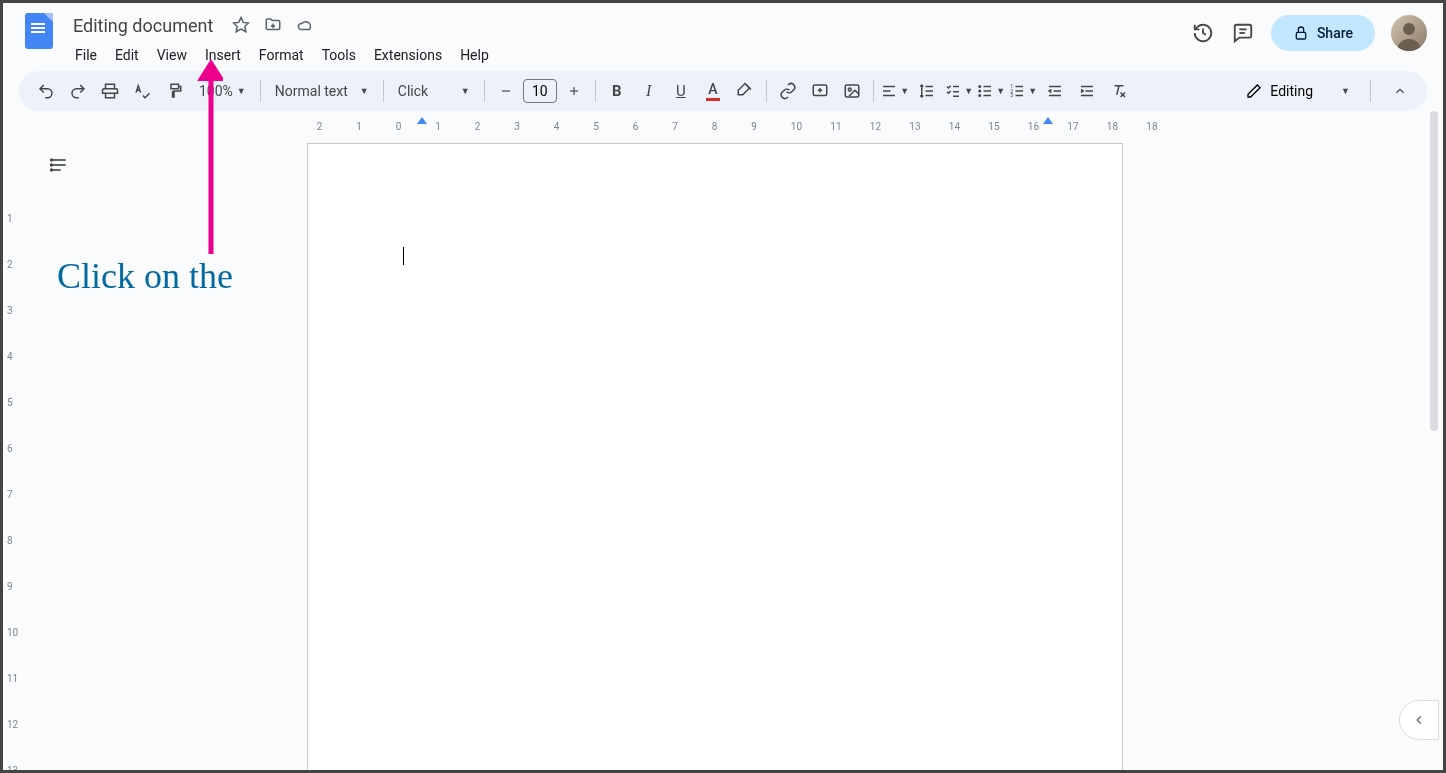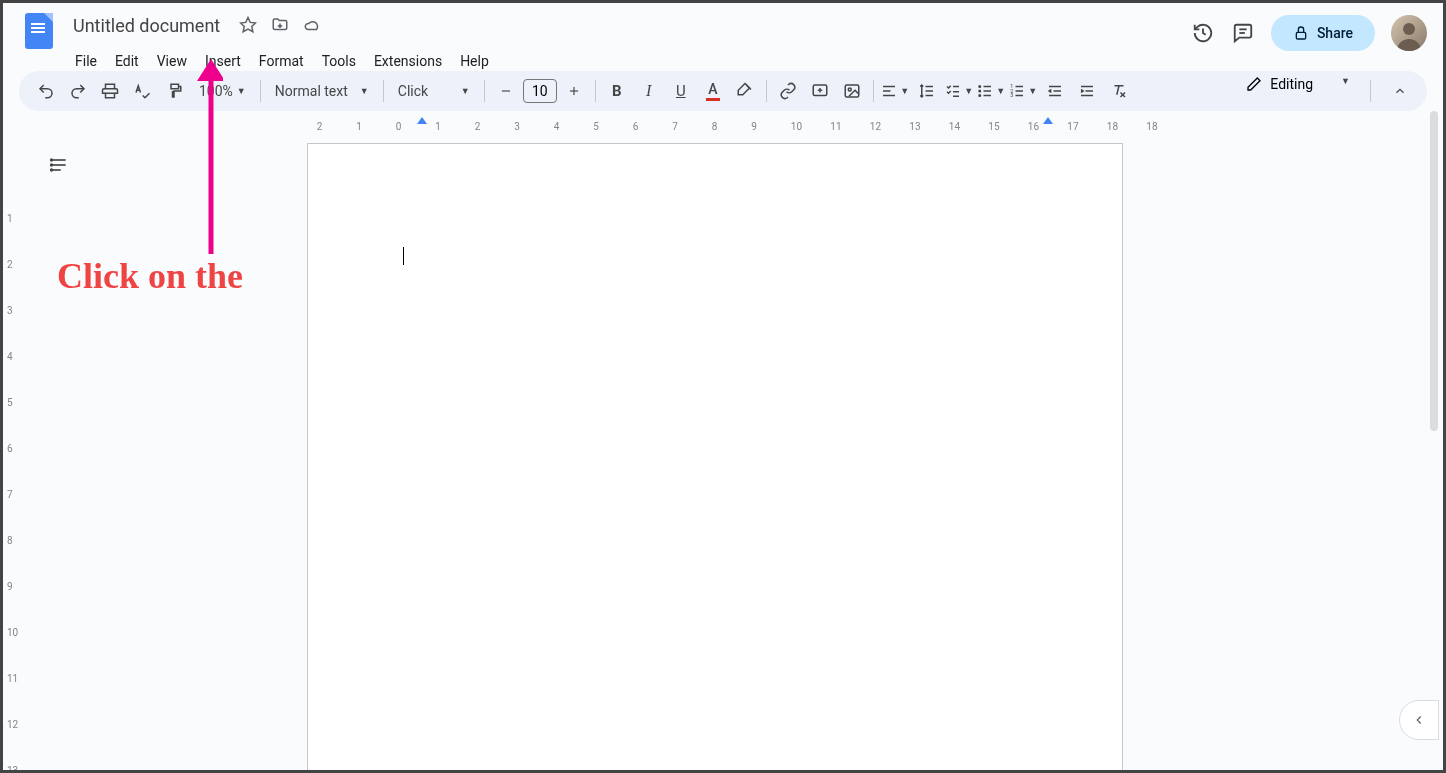--- a/index.html
+++ b/index.html
@@ -10,77 +10,77 @@
 .logo { width: 40px; height: 40px; display: flex; align-items: center; justify-content: center; margin-right: 8px; }
 .logo-shape { width: 28px; height: 36px; background: #4285f4; border-radius: 3px; position: relative; }
 .logo-shape::before { content: ""; position: absolute; top: 0; right: 0; border-style: solid; border-width: 0 9px 9px 0; border-color: transparent #a0c3ff transparent transparent; }
 .logo-shape::after { content: ""; position: absolute; top: 10px; left: 6px; width: 14px; height: 2px; background: #fff; box-shadow: 0 4px 0 #fff, 0 8px 0 #fff; }
 
 .title-area { flex: 1; }
 .title-row { display: flex; align-items: center; gap: 12px; height: 28px; }
 .doc-title { font-size: 18px; color: #444; padding: 2px 6px; border-radius: 4px; }
 .title-icon { width: 20px; height: 20px; color: #5f6368; display: flex; align-items: center; justify-content: center; }
 
-.menu-row { display: flex; gap: 2px; margin-top: 10px; }
+.menu-row { display: flex; gap: 2px; margin-top: 4px; }
 .menu-item { font-size: 14px; color: #202124; padding: 4px 8px; border-radius: 4px; cursor: pointer; }
 
 .header-right { display: flex; align-items: center; gap: 16px; margin-top: 4px; }
 .hr-icon { width: 24px; height: 24px; color: #444746; display:flex; align-items:center; justify-content:center; cursor:pointer; }
 .share-btn { background: #c2e7ff; border-radius: 40px; padding: 10px 22px; display: flex; align-items: center; gap: 8px; font-size: 14px; font-weight: 500; color: #001d35; cursor:pointer; }
 .avatar { width: 36px; height: 36px; border-radius: 50%; background: linear-gradient(135deg,#d4c5b0,#8a7a6a); display:flex; align-items:center; justify-content:center; overflow:hidden; }
 
 
 .toolbar { margin: 4px 16px 0 16px; background: #edf2fa; border-radius: 24px; height: 40px; display: flex; align-items: center; padding: 0 12px; gap: 2px; }
 .tb-btn { width: 30px; height: 30px; display: flex; align-items: center; justify-content: center; border-radius: 4px; color: #444746; cursor:pointer; }
 .tb-sep { width: 1px; height: 22px; background: #c7c7c7; margin: 0 4px; }
 .tb-select { display: flex; align-items: center; padding: 0 8px; height: 30px; font-size: 14px; color: #444746; cursor:pointer; }
 .tb-dd { font-size: 9px; color: #444746; }
 .zoom-box { display:flex; align-items:center; gap:4px; }
 .font-size-box { border: 1px solid #747775; border-radius: 4px; width: 34px; height: 24px; display:flex; align-items:center; justify-content:center; font-size: 14px; }
-.editing-pill { margin-left: auto; display:flex; gap:8px; padding: 0 14px; height: 30px; font-size: 14px; cursor:pointer; }
+.editing-pill { margin-left: auto; display:flex; align-items:center; gap:8px; padding: 0 14px; height: 30px; font-size: 14px; cursor:pointer; }
 .collapse-btn { width:30px; height:30px; display:flex; align-items:center; justify-content:center; color:#444746; margin-left:8px; cursor:pointer;}
 
 
 .ruler-h { height: 18px; margin: 4px 16px 0 16px; position: relative; font-size: 10px; color: #80868b; }
 .ruler-h .tick { position: absolute; bottom: 0; }
 .ruler-h .tick .num { position: absolute; top: -12px; left: -4px; font-size: 10px; }
 .ruler-left-indent { position:absolute; left:398px; top:2px; width:0; height:0; border-left:5px solid transparent; border-right:5px solid transparent; border-bottom:7px solid #4285f4;}
 .ruler-right-indent { position:absolute; left:1024px; top:2px; width:0; height:0; border-left:5px solid transparent; border-right:5px solid transparent; border-bottom:7px solid #4285f4;}
 
 
 .body-area { display:flex; position:relative; }
 .ruler-v { width: 18px; margin-left: 4px; font-size:10px; color:#80868b; position:relative; }
 .ruler-v .vtick { position:absolute; left: 8px; }
 .ruler-v .vtick .num { position:absolute; left: -8px; top: -6px; }
 .outline-btn { position:absolute; left: 38px; top: 144px; width: 36px; height: 36px; border-radius: 50%; display:flex; align-items:center; justify-content:center; color:#444746; }
 
 .page { position:absolute; left: 304px; top: 140px; width: 816px; height: 760px; background: #fff; border: 1px solid #c7c7c7; }
 .cursor { position:absolute; left: 400px; top: 244px; width: 1px; height: 18px; background: #000; }
 
 
-.annotation-text { position:absolute; left: 54px; top: 248px; font-family: "Segoe Script", "Comic Sans MS", cursive; font-size: 36px; font-weight: 700; color: #ef4444; line-height: 1.4; }
+.annotation-text { position:absolute; left: 54px; top: 248px; font-family: "Segoe Script", "Comic Sans MS", cursive; font-size: 36px; font-weight: 400; color: #0369a1; line-height: 1.4; }
 .annotation-arrow { position:absolute; left: 180px; top: 56px; width: 40px; height: 200px; pointer-events:none; }
 
 .scrollbar-v { position:absolute; right:3px; top:105px; width:12px; height:660px; }
 .scrollbar-thumb { position:absolute; top:3px; right:2px; width:8px; height:320px; background:#dadce0; border-radius:4px;}
 .explore-fab { position:absolute; right:4px; bottom:30px; width:40px; height:40px; border-radius:50% 0 0 50%; background:#fff; border:1px solid #dadce0; display:flex; align-items:center; justify-content:center;}
 
 svg { display:block; }
 .text-color-underline { border-bottom: 3px solid #d93025; width: 14px; text-align:center; font-size:14px; font-weight:500; padding-bottom:1px;}
 </style>
 </head>
 <body>
 
 <div class="header">
   <div class="logo">
     <div class="logo-shape"></div>
   </div>
   <div class="title-area">
     <div class="title-row">
-      <div class="doc-title">Untitled document</div>
+      <div class="doc-title">Editing document</div>
       <div class="title-icon">
         <svg width="18" height="18" viewBox="0 0 24 24" fill="none" stroke="currentColor" stroke-width="2">
             <polygon points="12 2 15 8.5 22 9.3 17 14 18.5 21 12 17.5 5.5 21 7 14 2 9.3 9 8.5 12 2"></polygon>
           </svg>
       </div>
       <div class="title-icon">
         <svg width="18" height="18" viewBox="0 0 24 24" fill="none" stroke="currentColor" stroke-width="2">
             <path d="M3 6a2 2 0 0 1 2-2h4l2 2h8a2 2 0 0 1 2 2v8a2 2 0 0 1-2 2H5a2 2 0 0 1-2-2V6z"></path>
             <path d="M12 10v5M9.5 12.5L12 15l2.5-2.5"></path>
           </svg>

